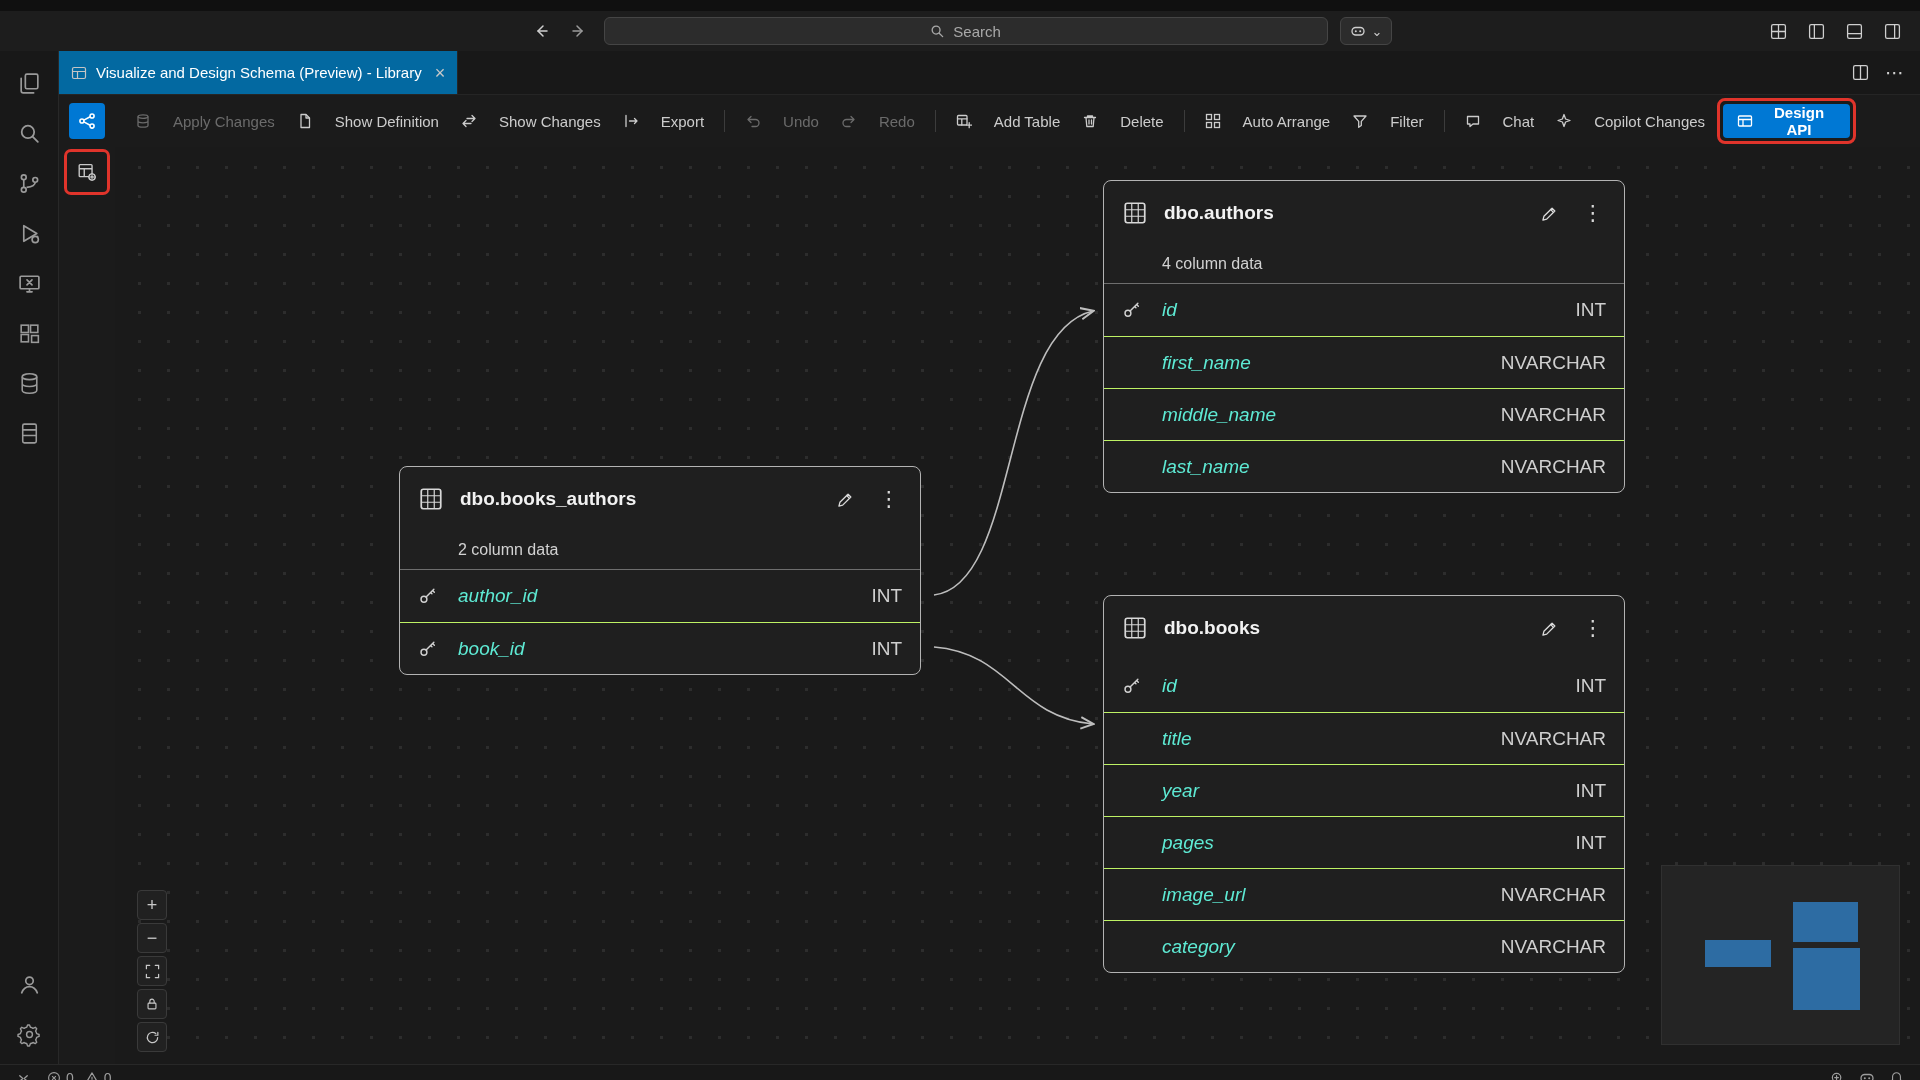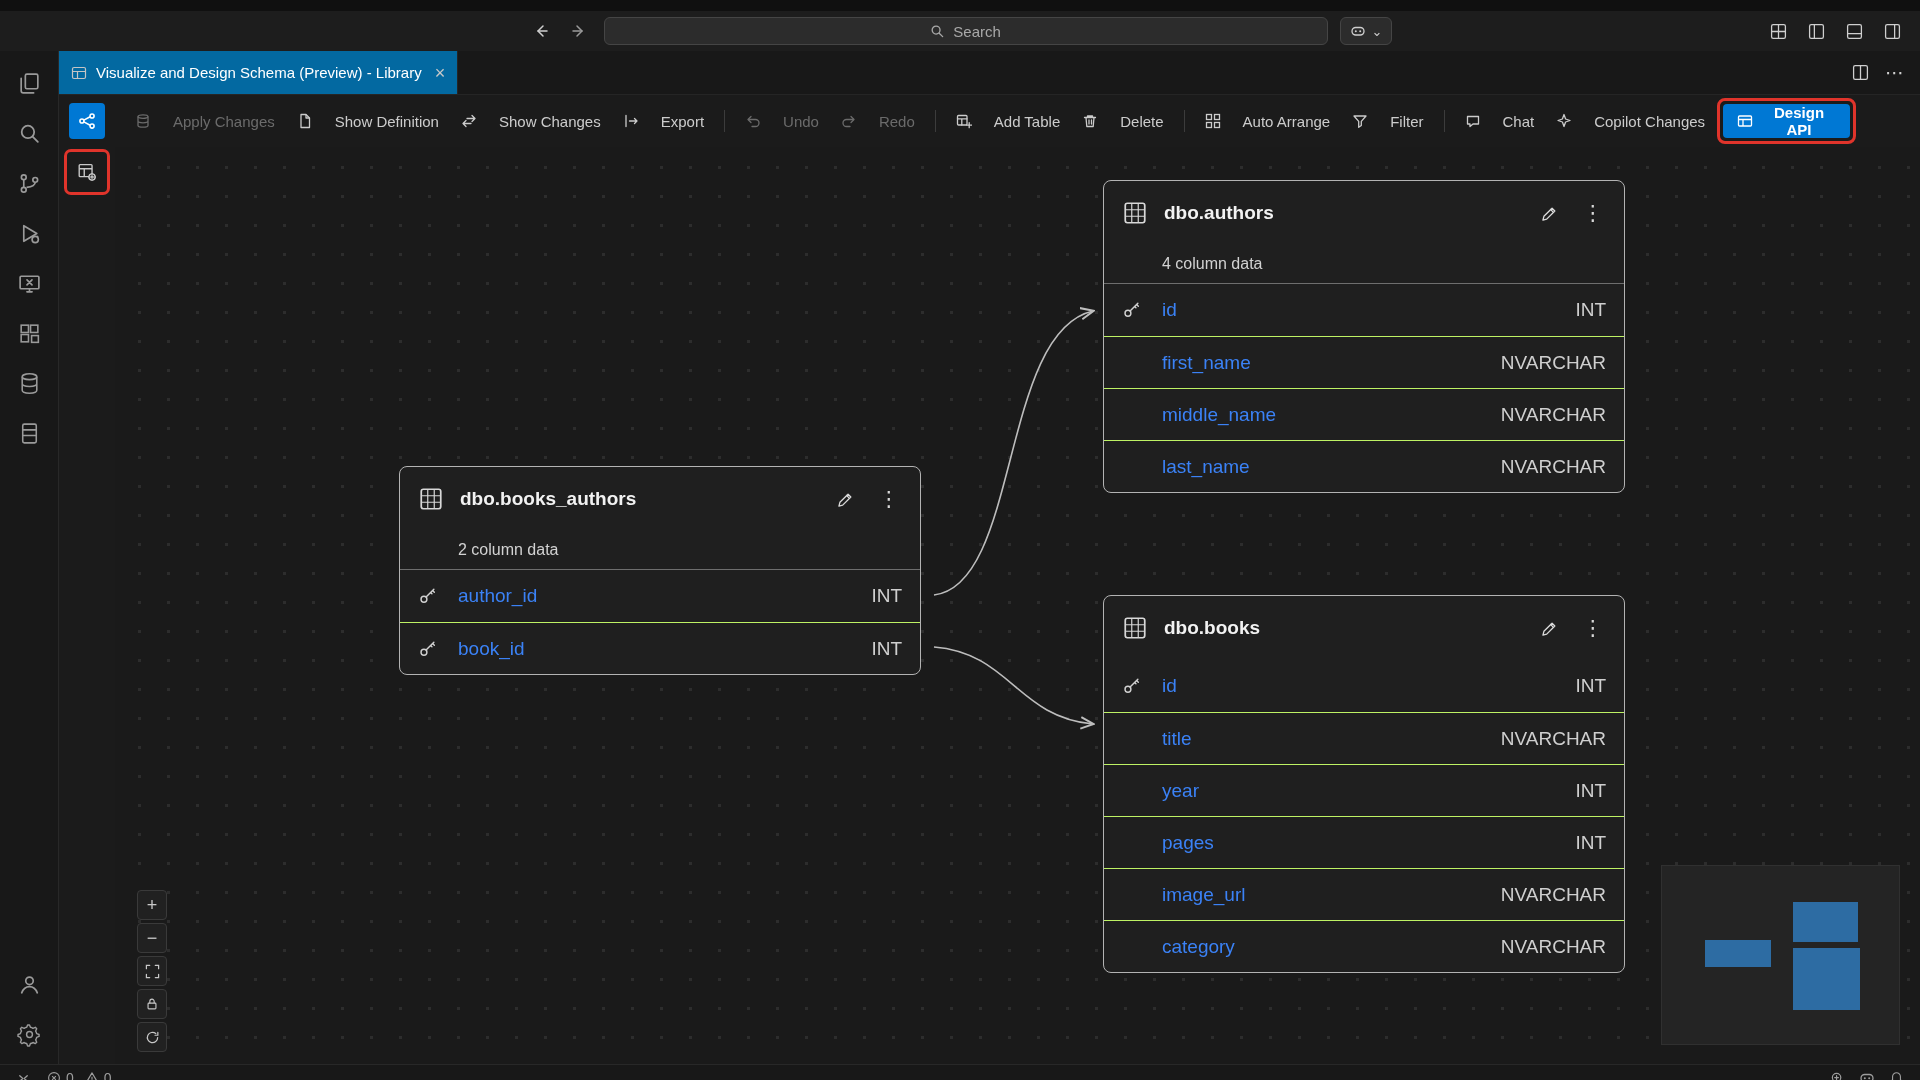--- a/index.html
+++ b/index.html
@@ -68,21 +68,21 @@
   .chead{height:64px;display:flex;align-items:center;padding:0 16px;gap:14px;}
   .tname{font-size:19px;font-weight:700;color:#f2f2f2;}
   .chead .spacer{flex:1;}
   .iconbtn{color:#d9d9d9;display:flex;align-items:center;justify-content:center;width:30px;height:30px;}
   .vdots{font-size:21px;color:#d9d9d9;}
   .csub{height:39px;padding-left:58px;font-size:16px;color:#d2d2d2;border-bottom:1px solid #6e6e6e;
         display:flex;align-items:center;}
   .trow{height:52px;display:flex;align-items:center;padding:0 18px;font-size:19px;}
   .trow + .trow{border-top:1px solid #bef264;}
   .keyslot{width:40px;color:#d0d0d0;display:flex;align-items:center;}
-  .cname{color:#3b82f6;}
+  .cname{color:#5eead4;font-style:italic;}
   .ctype{margin-left:auto;color:#cfcfcf;}
 
   .connectors{position:absolute;inset:0;width:100%;height:100%;pointer-events:none;}
 
   .zoompanel{position:absolute;left:22px;top:743px;display:flex;flex-direction:column;gap:3px;}
   .zbtn{width:30px;height:30px;background:#212121;border:1px solid #3a3a3a;border-radius:4px;color:#c8c8c8;
         display:flex;align-items:center;justify-content:center;font-size:18px;}
 
   .minimap{position:absolute;left:1546px;top:718px;width:239px;height:180px;background:#242424;border:1px solid #303030;}
   .mrect{position:absolute;background:#2d6ca3;}

